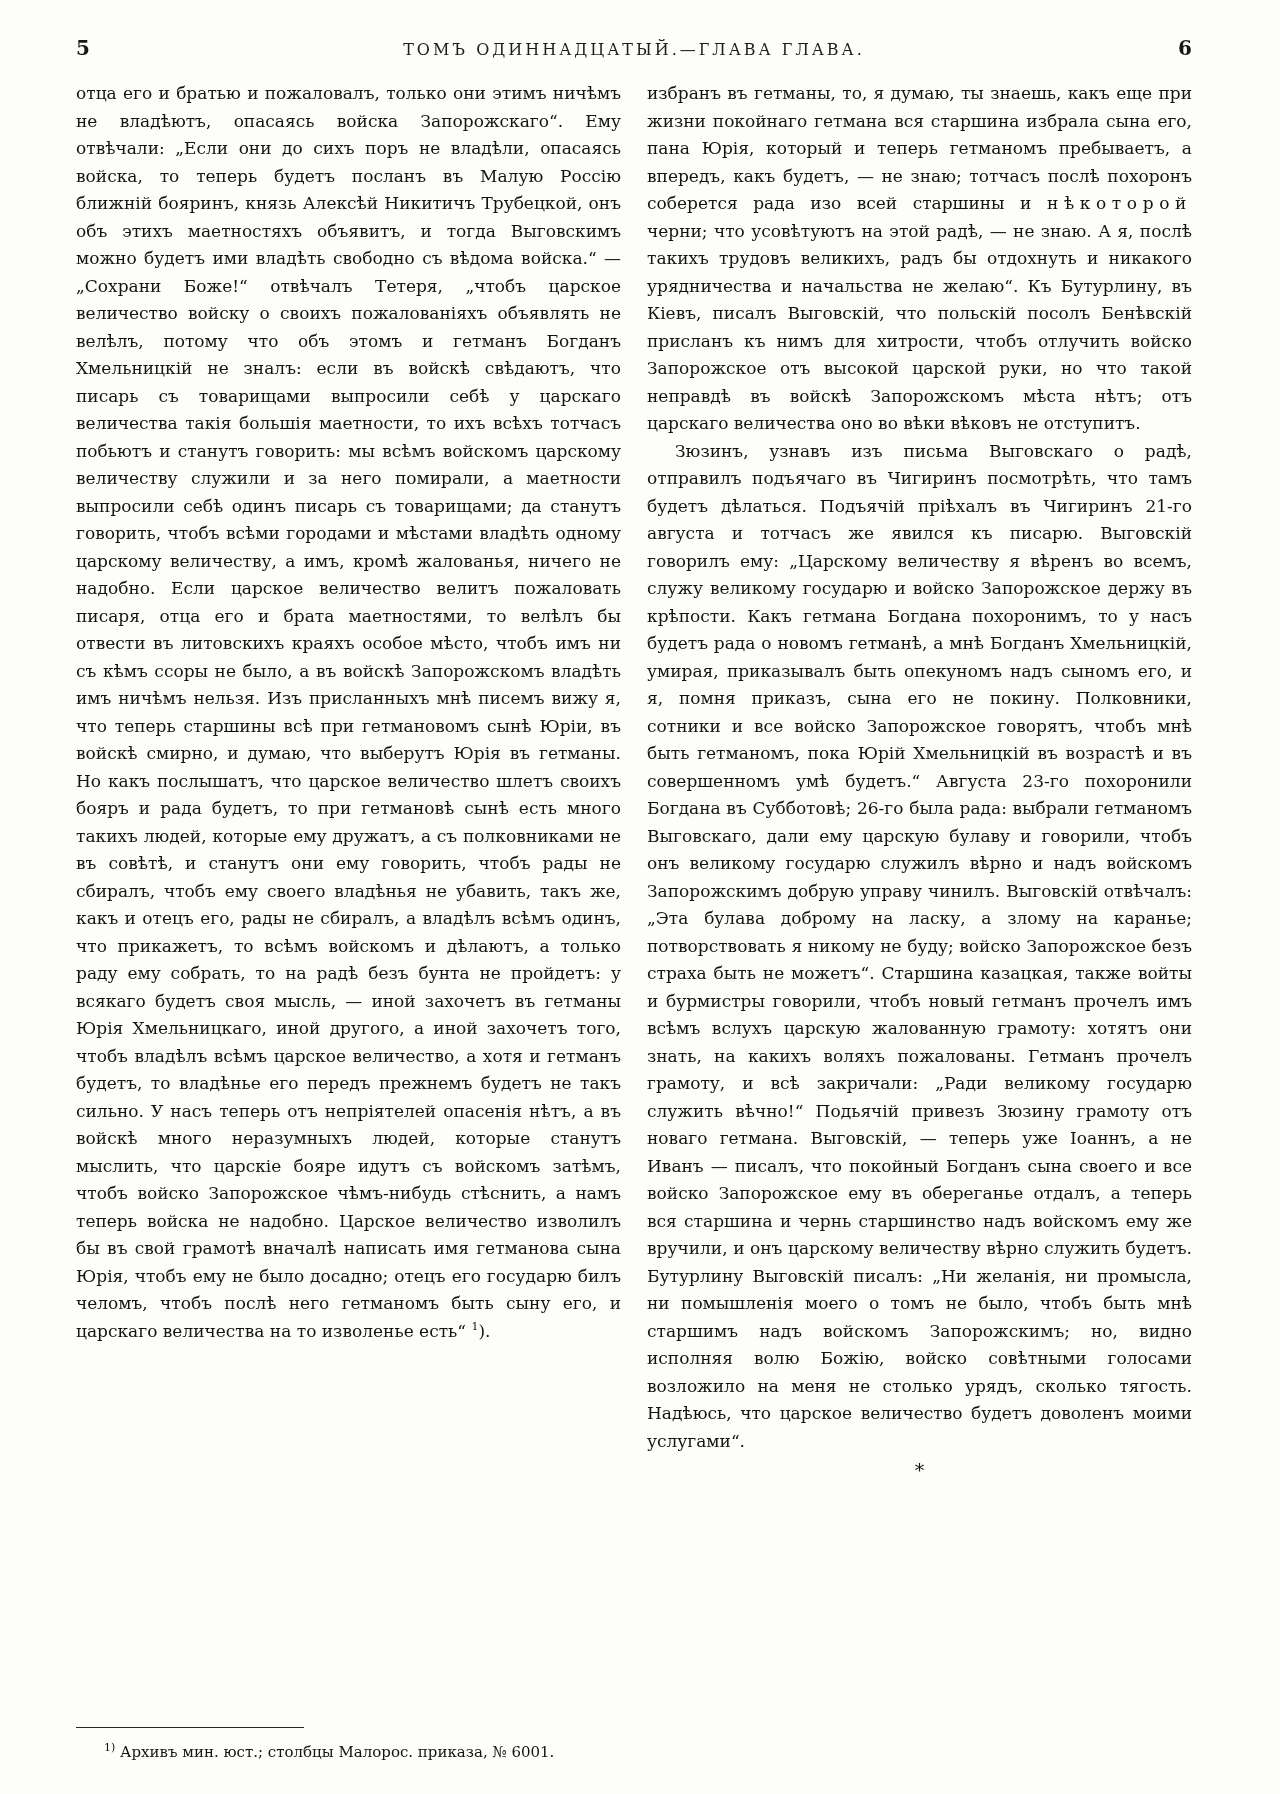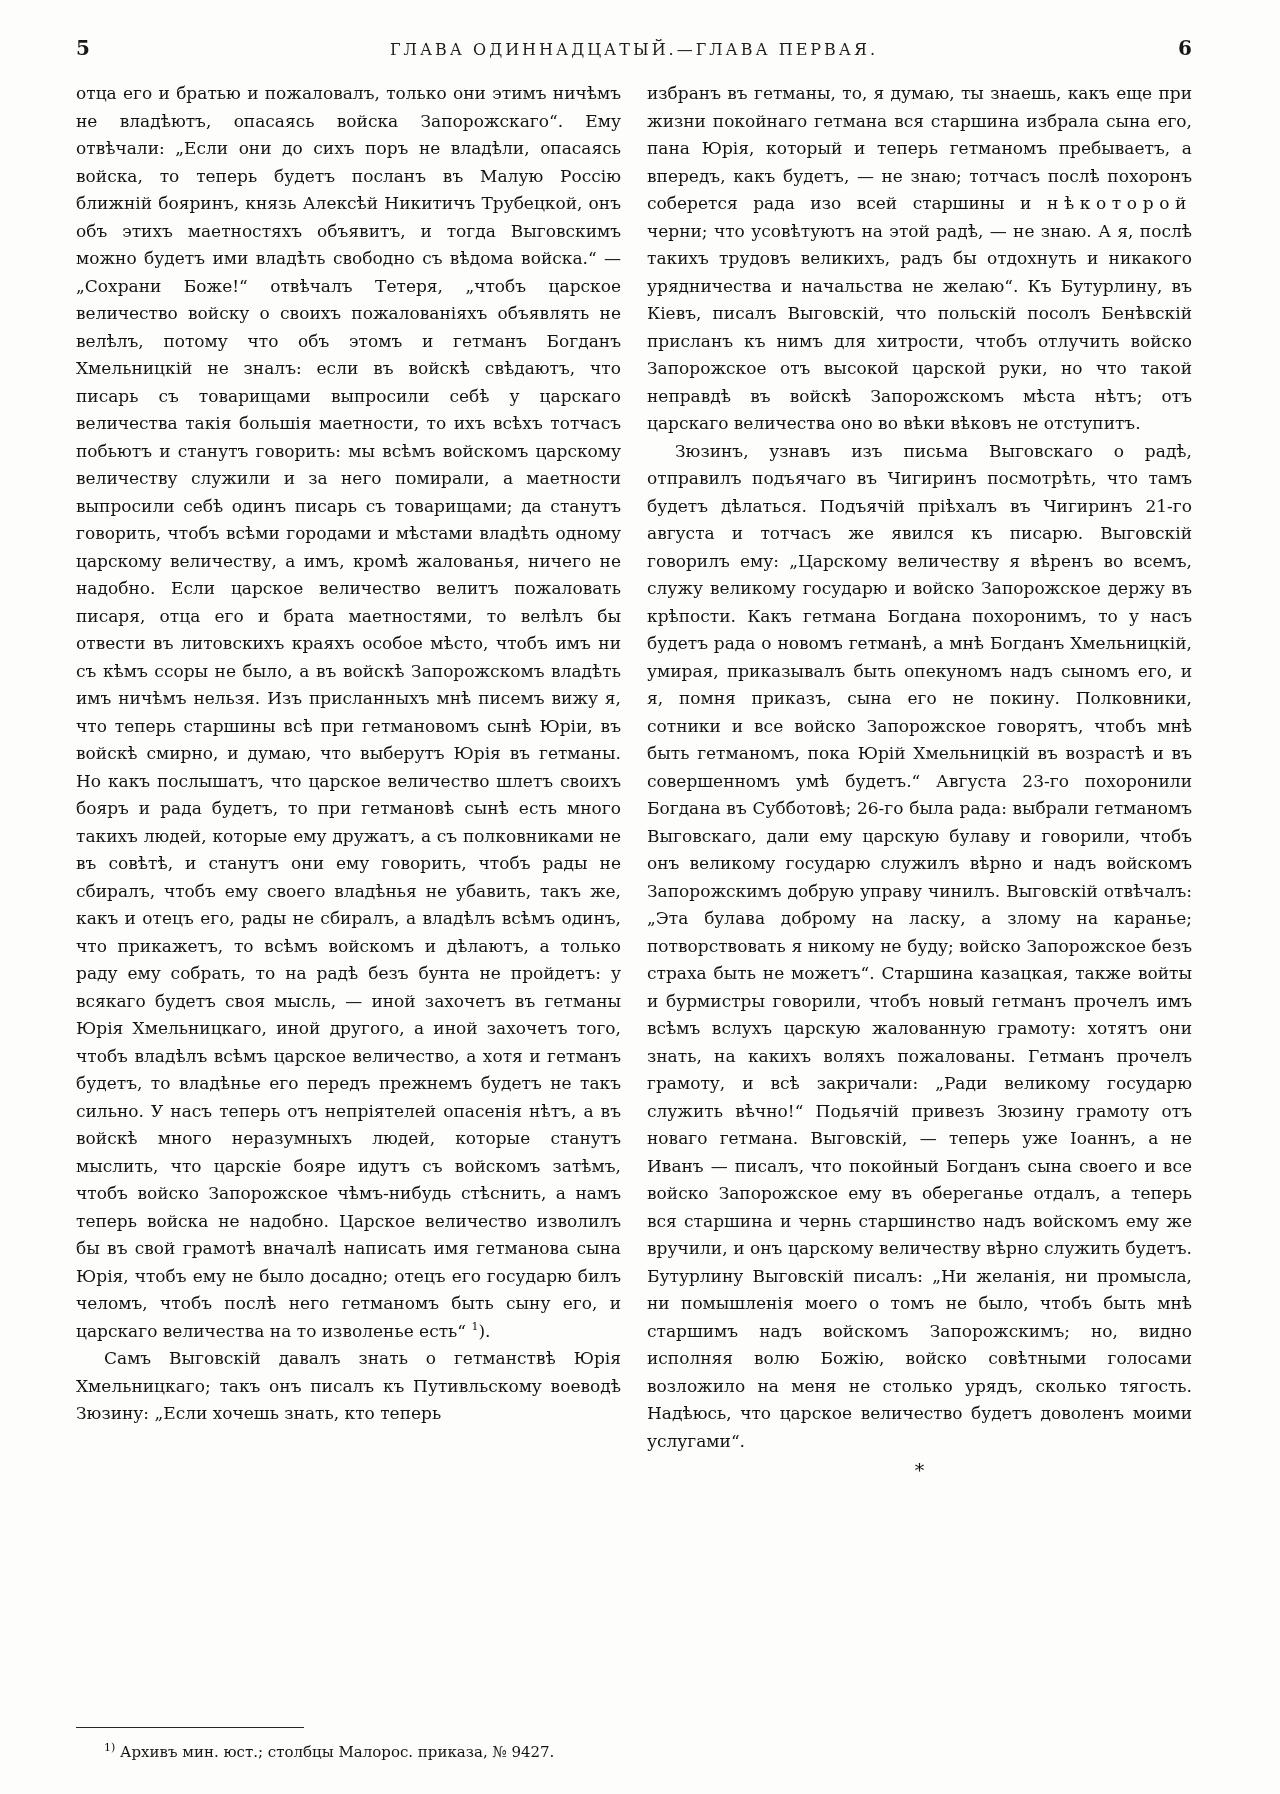--- a/index.html
+++ b/index.html
@@ -82,34 +82,33 @@
     letter-spacing:0;
   }
 </style>
 </head>
 <body>
 
 <div class="page">
 
   <div class="header">
     <span class="page-number">5</span>
-    <span class="running-title">ГЛАВА ОДИННАДЦАТЫЙ.—ГЛАВА ПЕРВАЯ.</span>
+    <span class="running-title">ТОМЪ ОДИННАДЦАТЫЙ.—ГЛАВА ГЛАВА.</span>
     <span class="page-number">6</span>
   </div>
 
   <div class="spread">
 
     <div class="column">
       <div class="column-paragraphs">
           <p class="para"><span>отца его и братью и пожаловалъ, только они этимъ ничѣмъ не владѣютъ, опасаясь войска Запорожскаго“. Ему отвѣчали: „Если они до сихъ поръ не владѣли, опасаясь войска, то теперь будетъ посланъ въ Малую Россію ближній бояринъ, князь Алексѣй Никитичъ Трубецкой, онъ объ этихъ маетностяхъ объявитъ, и тогда Выговскимъ можно будетъ ими владѣть свободно съ вѣдома войска.“ — „Сохрани Боже!“ отвѣчалъ Тетеря, „чтобъ царское величество войску о своихъ пожалованіяхъ объявлять не велѣлъ, потому что объ этомъ и гетманъ Богданъ Хмельницкій не зналъ: если въ войскѣ свѣдаютъ, что писарь съ товарищами выпросили себѣ у царскаго величества такія большія маетности, то ихъ всѣхъ тотчасъ побьютъ и станутъ говорить: мы всѣмъ войскомъ царскому величеству служили и за него помирали, а маетности выпросили себѣ одинъ писарь съ товарищами; да станутъ говорить, чтобъ всѣми городами и мѣстами владѣть одному царскому величеству, а имъ, кромѣ жалованья, ничего не надобно. Если царское величество велитъ пожаловать писаря, отца его и брата маетностями, то велѣлъ бы отвести въ литовскихъ краяхъ особое мѣсто, чтобъ имъ ни съ кѣмъ ссоры не было, а въ войскѣ Запорожскомъ владѣть имъ ничѣмъ нельзя. Изъ присланныхъ мнѣ писемъ вижу я, что теперь старшины всѣ при гетмановомъ сынѣ Юріи, въ войскѣ смирно, и думаю, что выберутъ Юрія въ гетманы. Но какъ послышатъ, что царское величество шлетъ своихъ бояръ и рада будетъ, то при гетмановѣ сынѣ есть много такихъ людей, которые ему дружатъ, а съ полковниками не въ совѣтѣ, и станутъ они ему говорить, чтобъ рады не сбиралъ, чтобъ ему своего владѣнья не убавить, такъ же, какъ и отецъ его, рады не сбиралъ, а владѣлъ всѣмъ одинъ, что прикажетъ, то всѣмъ войскомъ и дѣлаютъ, а только раду ему собрать, то на радѣ безъ бунта не пройдетъ: у всякаго будетъ своя мысль, — иной захочетъ въ гетманы Юрія Хмельницкаго, иной другого, а иной захочетъ того, чтобъ владѣлъ всѣмъ царское величество, а хотя и гетманъ будетъ, то владѣнье его передъ прежнемъ будетъ не такъ сильно. У насъ теперь отъ непріятелей опасенія нѣтъ, а въ войскѣ много неразумныхъ людей, которые станутъ мыслить, что царскіе бояре идутъ съ войскомъ затѣмъ, чтобъ войско Запорожское чѣмъ-нибудь стѣснить, а намъ теперь войска не надобно. Царское величество изволилъ бы въ свой грамотѣ вначалѣ написать имя гетманова сына Юрія, чтобъ ему не было досадно; отецъ его государю билъ челомъ, чтобъ послѣ него гетманомъ быть сыну его, и царскаго величества на то изволенье есть“ </span><sup class="fnref">1</sup><span>).</span></p>
-          <p class="para indent"><span>Самъ Выговскій давалъ знать о гетманствѣ Юрія Хмельницкаго; такъ онъ писалъ къ Путивльскому воеводѣ Зюзину: „Если хочешь знать, кто теперь</span></p>
         </div>
       <div class="footnote">
         <hr class="footnote-rule">
-        <p class="footnote-text"><sup class="fnref">1)</sup><span> Архивъ мин. юст.; столбцы Малорос. приказа, № 9427.</span></p>
+        <p class="footnote-text"><sup class="fnref">1)</sup><span> Архивъ мин. юст.; столбцы Малорос. приказа, № 6001.</span></p>
       </div>
     </div>
 
     <div class="column">
       <div class="column-paragraphs">
           <p class="para"><span>избранъ въ гетманы, то, я думаю, ты знаешь, какъ еще при жизни покойнаго гетмана вся старшина избрала сына его, пана Юрія, который и теперь гетманомъ пребываетъ, а впередъ, какъ будетъ, — не знаю; тотчасъ послѣ похоронъ соберется рада изо всей старшины и </span><span class="sperr">нѣкоторой</span><span> черни; что усовѣтуютъ на этой радѣ, — не знаю. А я, послѣ такихъ трудовъ великихъ, радъ бы отдохнуть и никакого урядничества и начальства не желаю“. Къ Бутурлину, въ Кіевъ, писалъ Выговскій, что польскій посолъ Бенѣвскій присланъ къ нимъ для хитрости, чтобъ отлучить войско Запорожское отъ высокой царской руки, но что такой неправдѣ въ войскѣ Запорожскомъ мѣста нѣтъ; отъ царскаго величества оно во вѣки вѣковъ не отступитъ.</span></p>
           <p class="para indent"><span>Зюзинъ, узнавъ изъ письма Выговскаго о радѣ, отправилъ подъячаго въ Чигиринъ посмотрѣть, что тамъ будетъ дѣлаться. Подъячій пріѣхалъ въ Чигиринъ 21-го августа и тотчасъ же явился къ писарю. Выговскій говорилъ ему: „Царскому величеству я вѣренъ во всемъ, служу великому государю и войско Запорожское держу въ крѣпости. Какъ гетмана Богдана похоронимъ, то у насъ будетъ рада о новомъ гетманѣ, а мнѣ Богданъ Хмельницкій, умирая, приказывалъ быть опекуномъ надъ сыномъ его, и я, помня приказъ, сына его не покину. Полковники, сотники и все войско Запорожское говорятъ, чтобъ мнѣ быть гетманомъ, пока Юрій Хмельницкій въ возрастѣ и въ совершенномъ умѣ будетъ.“ Августа 23-го похоронили Богдана въ Субботовѣ; 26-го была рада: выбрали гетманомъ Выговскаго, дали ему царскую булаву и говорили, чтобъ онъ великому государю служилъ вѣрно и надъ войскомъ Запорожскимъ добрую управу чинилъ. Выговскій отвѣчалъ: „Эта булава доброму на ласку, а злому на каранье; потворствовать я никому не буду; войско Запорожское безъ страха быть не можетъ“. Старшина казацкая, также войты и бурмистры говорили, чтобъ новый гетманъ прочелъ имъ всѣмъ вслухъ царскую жалованную грамоту: хотятъ они знать, на какихъ воляхъ пожалованы. Гетманъ прочелъ грамоту, и всѣ закричали: „Ради великому государю служить вѣчно!“ Подьячій привезъ Зюзину грамоту отъ новаго гетмана. Выговскій, — теперь уже Іоаннъ, а не Иванъ — писалъ, что покойный Богданъ сына своего и все войско Запорожское ему въ обереганье отдалъ, а теперь вся старшина и чернь старшинство надъ войскомъ ему же вручили, и онъ царскому величеству вѣрно служить будетъ. Бутурлину Выговскій писалъ: „Ни желанія, ни промысла, ни помышленія моего о томъ не было, чтобъ быть мнѣ старшимъ надъ войскомъ Запорожскимъ; но, видно исполняя волю Божію, войско совѣтными голосами возложило на меня не столько урядъ, сколько тягость. Надѣюсь, что царское величество будетъ доволенъ моими услугами“.</span></p>
         </div>
       <div class="signature-mark">*</div>
     </div>

